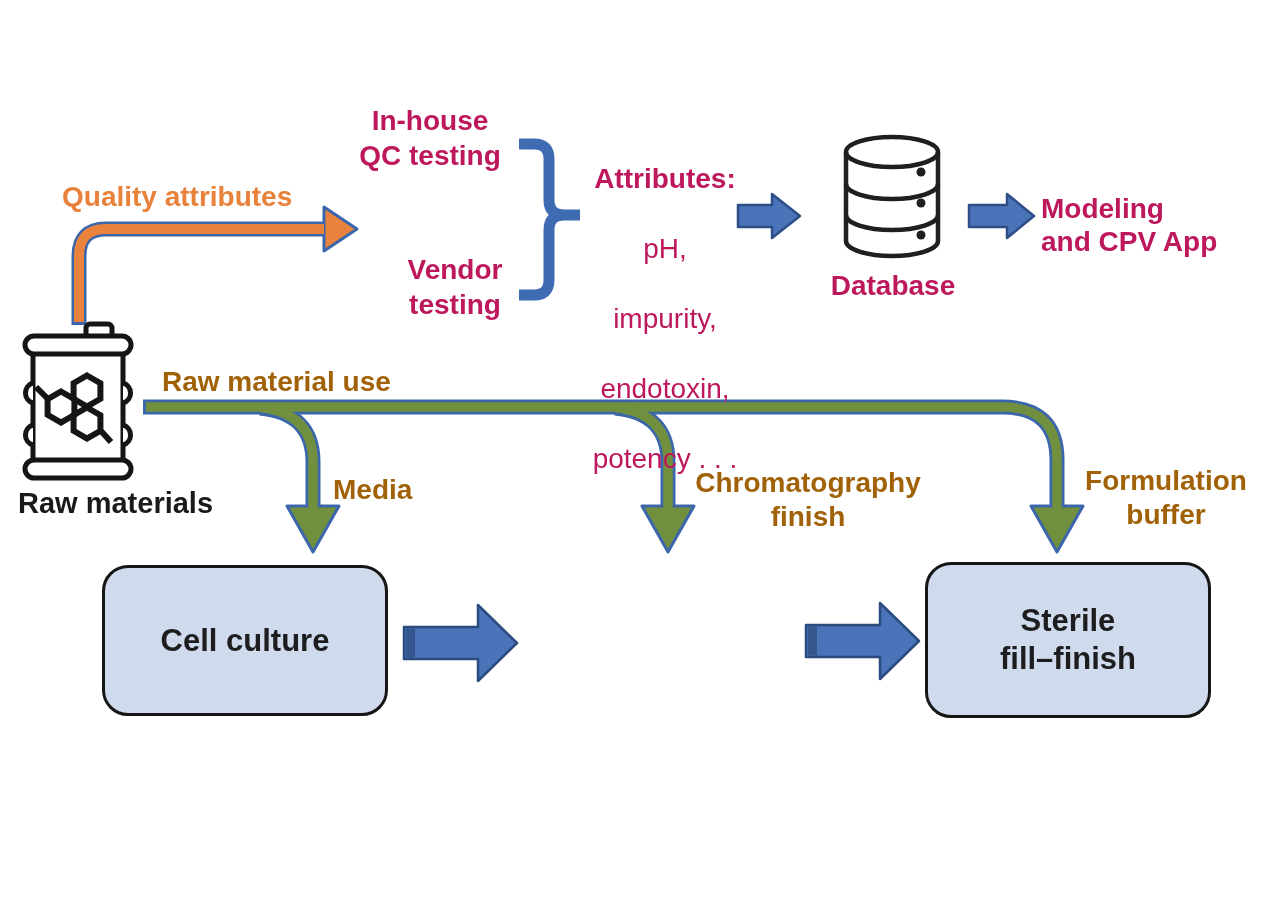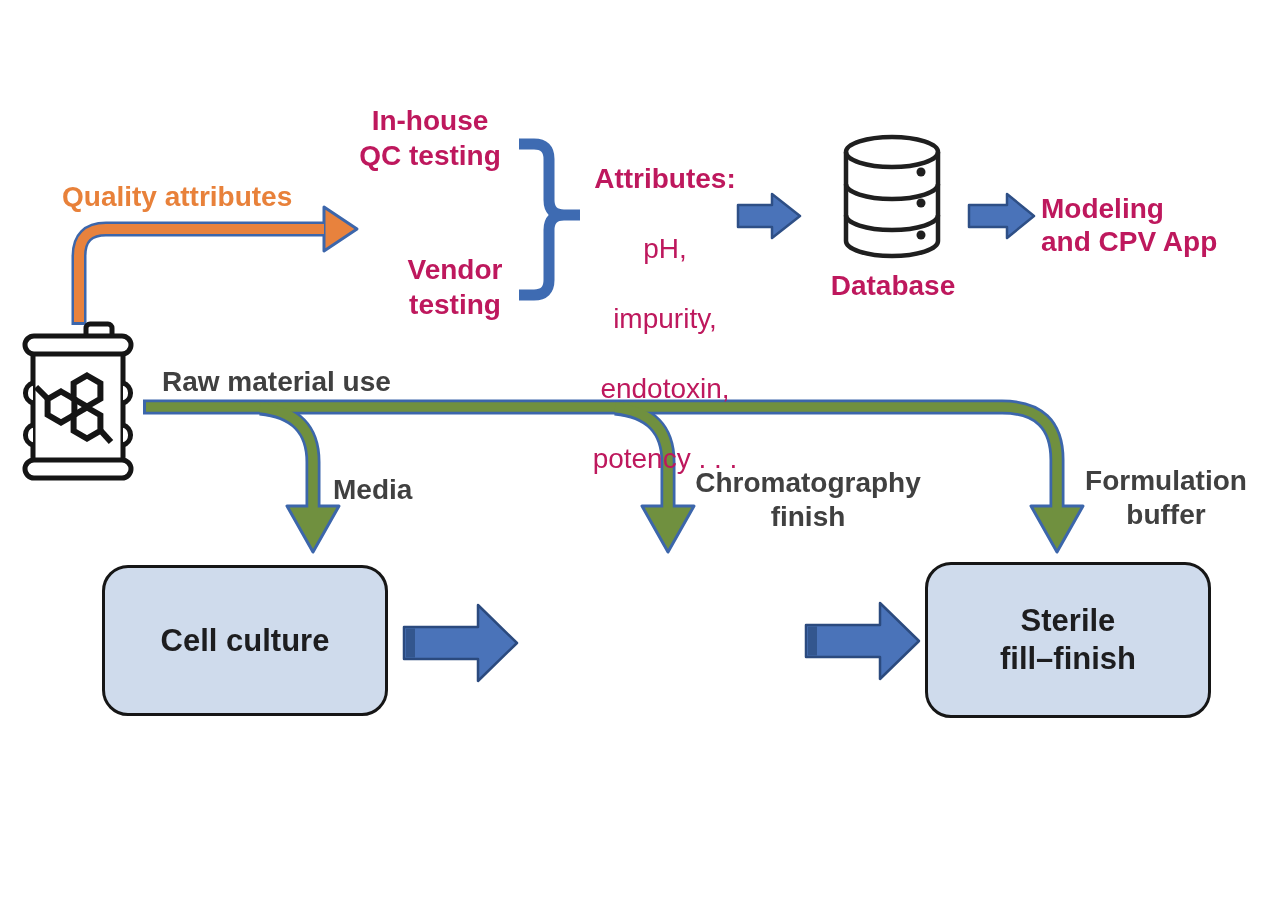--- a/index.html
+++ b/index.html
@@ -4,21 +4,21 @@
 <style>
   html,body { margin:0; padding:0; background:#ffffff; }
   .canvas {
     position:relative; width:1280px; height:901px; background:#ffffff;
     font-family:"Liberation Sans", sans-serif; overflow:hidden;
   }
   .canvas svg.layer { position:absolute; left:0; top:0; width:1280px; height:901px; }
   .lbl { position:absolute; white-space:pre-line; }
   .blue   { color:#be185d; }
   .orange { color:#e8813a; }
-  .green  { color:#404040; }
+  .green  { color:#a16207; }
   .dark   { color:#1a1a1a; }
   .b700 { font-weight:700; }
   .b400 { font-weight:400; }
   .ctr  { text-align:center; }
   .fs28 { font-size:28px; line-height:35px; }
   .fs29 { font-size:29px; line-height:34px; }
   .procbox {
     position:absolute; background:#cfdbec; border:3.5px solid #161616;
     border-radius:26px; display:flex; align-items:center; justify-content:center;
     font-size:31px; font-weight:700; color:#1d1d1f; line-height:38px;
@@ -119,20 +119,21 @@
     <div class="attr-item">potency . . .</div>
   </div>
 
   <div class="lbl blue b700 fs28 ctr" style="left:793px; top:268px; width:200px;">Database</div>
 
   <div class="lbl blue b700" style="left:1041px; top:180px; font-size:28px; line-height:33px;margin-top:12px;">Modeling
 and CPV App</div>
 
   <div class="lbl green b700 fs28" style="left:162px; top:364px;">Raw material use</div>
 
+  <div class="lbl dark b700 fs29" style="left:18px; top:486px;">Raw materials</div>
 
   <div class="lbl green b700 fs28" style="left:333px; top:472px;">Media</div>
 
   <div class="lbl green b700 ctr" style="left:658px; top:466px; width:300px; font-size:28px; line-height:34px;">Chromatography
 finish</div>
 
   <div class="lbl green b700 ctr" style="left:1016px; top:464px; width:300px; font-size:28px; line-height:34px;">Formulation
 buffer</div>
 
   <div class="procbox" style="left:102px; top:565px; width:280px; height:145px;">

